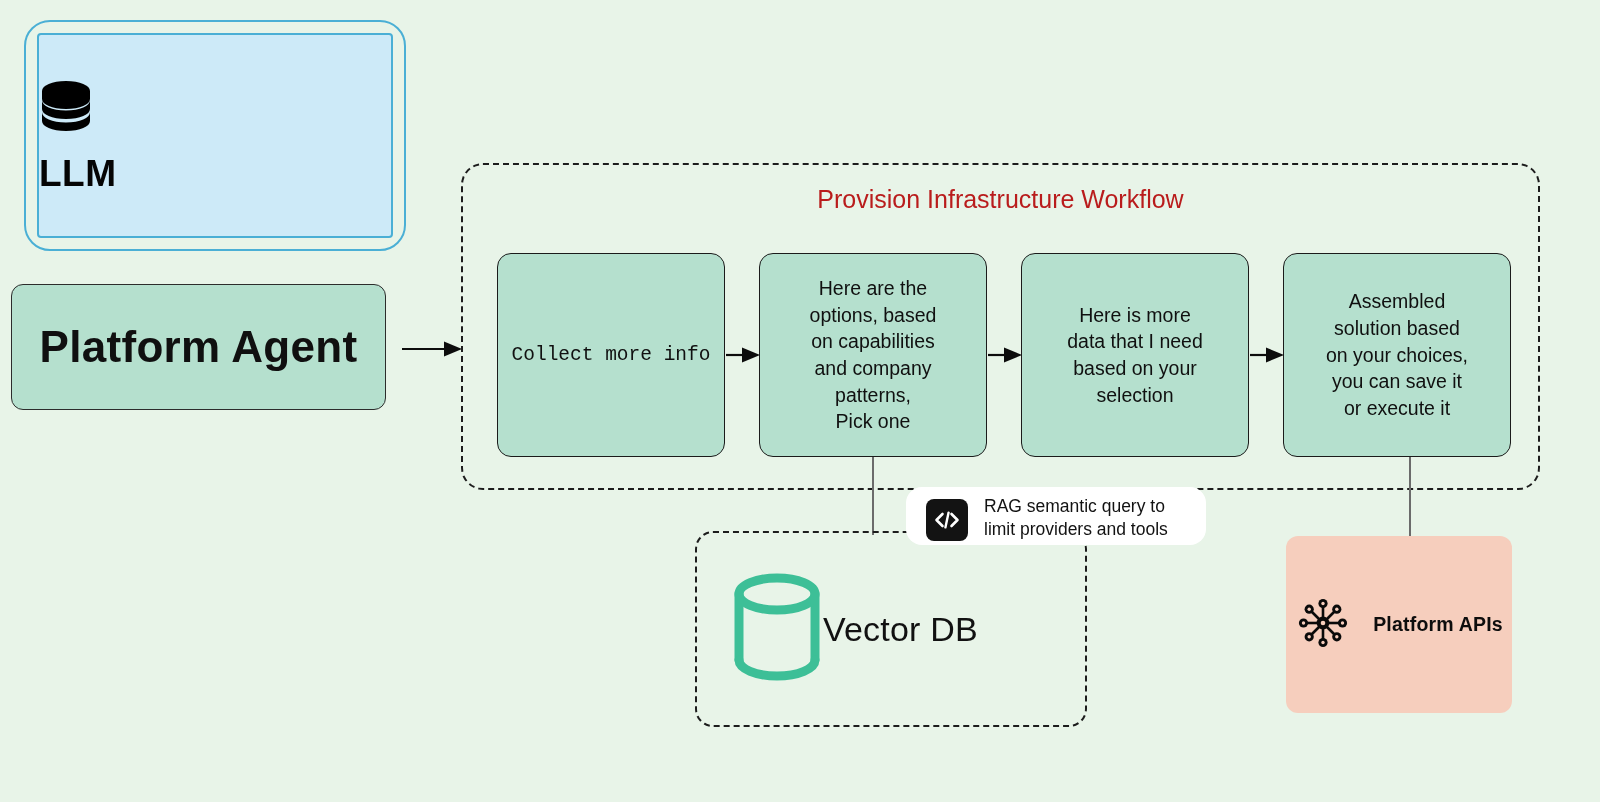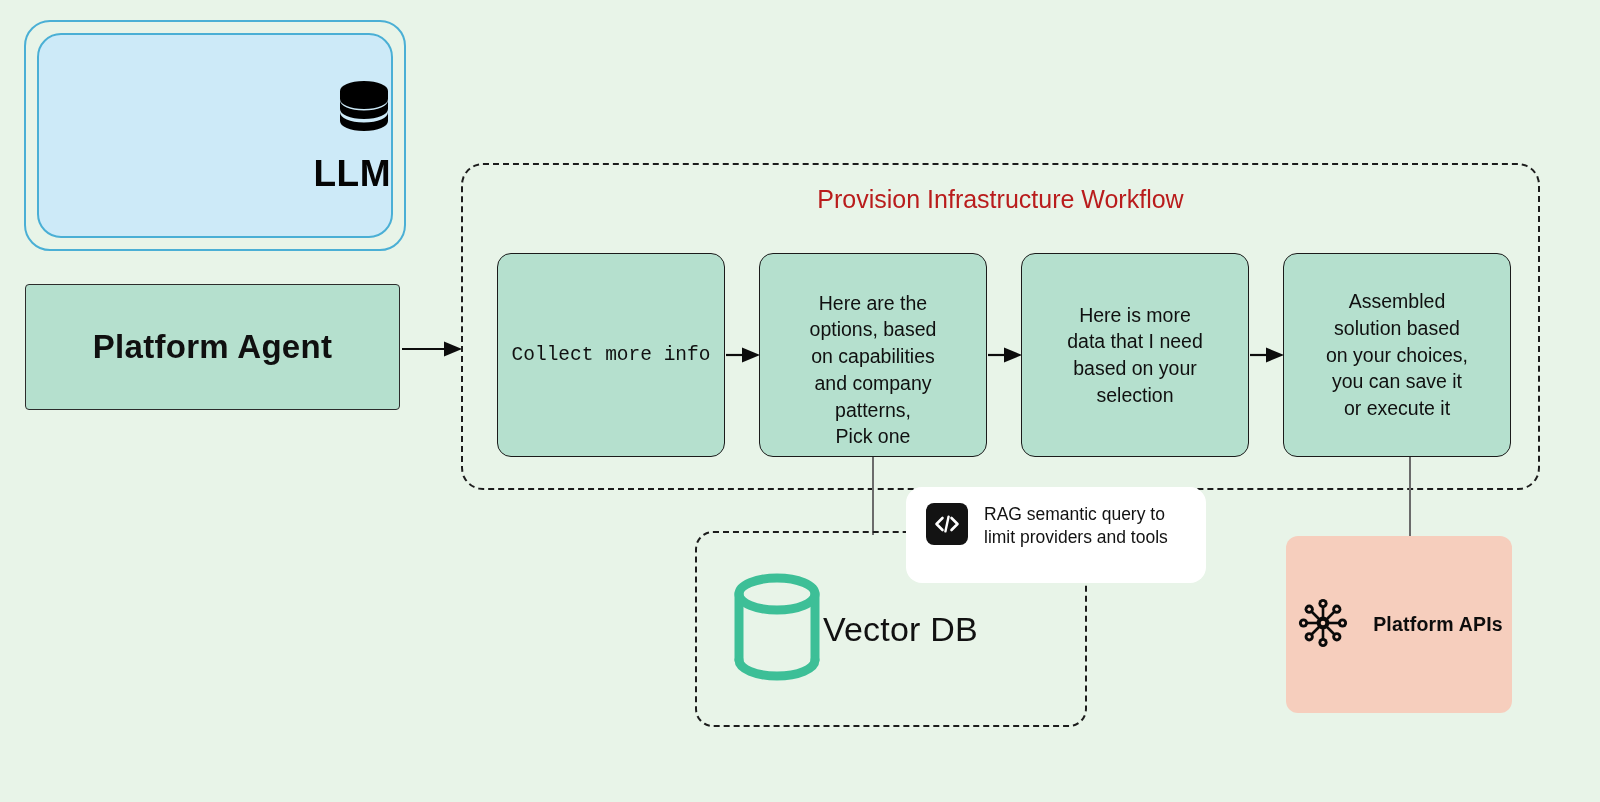--- a/index.html
+++ b/index.html
@@ -34,53 +34,53 @@
     background: #e8f4e8;
     box-sizing: border-box;
   }
   .llm-inner {
     position: absolute;
     left: 11px;
     top: 11px;
     right: 11px;
     bottom: 11px;
     border: 2.5px solid #4aafd5;
-    border-radius: 24px;
+    border-radius: 4px;
     background: #cdeaf8;
     box-sizing: border-box;
     display: flex;
     flex-direction: column;
-    align-items: flex-end;
+    align-items: flex-start;
     justify-content: center;
     gap: 14px;
   }
   .llm-label {
     font-size: 37px;
     font-weight: 700;
     letter-spacing: 0.5px;
     color: #050505;
     line-height: 1;
   }
   .db-icon { display: block; }
 
   
   .platform-agent {
     position: absolute;
-    left: 25px;
+    left: 11px;
     top: 284px;
     width: 375px;
     height: 126px;
     background: #b5e0ce;
     border: 1.6px solid #2c2c2c;
-    border-radius: 4px;
-    box-sizing: border-box;
-    display: flex;
-    align-items: center;
-    justify-content: center;
-    font-size: 33px;
+    border-radius: 12px;
+    box-sizing: border-box;
+    display: flex;
+    align-items: center;
+    justify-content: center;
+    font-size: 44px;
     font-weight: 700;
     letter-spacing: 0.3px;
   }
 
   
   .agent-arrow {
     position: absolute;
     left: 402px;
     top: 338px;
     width: 62px;
@@ -120,21 +120,21 @@
     align-items: center;
     justify-content: center;
     text-align: center;
     padding: 6px 10px;
     font-size: 19.5px;
     line-height: 1.37;
     color: #101010;
     white-space: pre-line;
   }
   .step-1 { left: 497px; top: 253px; width: 228px; height: 204px; font-family: Liberation Mono, monospace; }
-  .step-2 { left: 759px; top: 253px; width: 228px; height: 204px; align-items: flex-end; }
+  .step-2 { left: 759px; top: 253px; width: 228px; height: 204px; }
   .step-3 { left: 1021px; top: 253px; width: 228px; height: 204px; }
   .step-4 { left: 1283px; top: 253px; width: 228px; height: 204px; }
 
   .step-arrow {
     position: absolute;
     top: 345px;
     width: 36px;
     height: 20px;
   }
   .sa-1 { left: 726px; }
@@ -149,28 +149,28 @@
   }
   .vline-vdb  { left: 872px;  top: 457px; height: 78px; }
   .vline-api  { left: 1409px; top: 457px; height: 80px; }
 
   
   .rag-card {
     position: absolute;
     left: 906px;
     top: 487px;
     width: 300px;
-    height: 96px;
+    height: 58px;
     background: #ffffff;
     border-radius: 16px;
     box-sizing: border-box;
     display: flex;
-    align-items: flex-start;
+    align-items: flex-end;
     gap: 16px;
-    padding: 16px 20px;
+    padding: 4px 20px;
   }
   .rag-icon {
     flex: 0 0 auto;
     width: 42px;
     height: 42px;
     background: #131313;
     border-radius: 8px;
     display: flex;
     align-items: center;
     justify-content: center;

